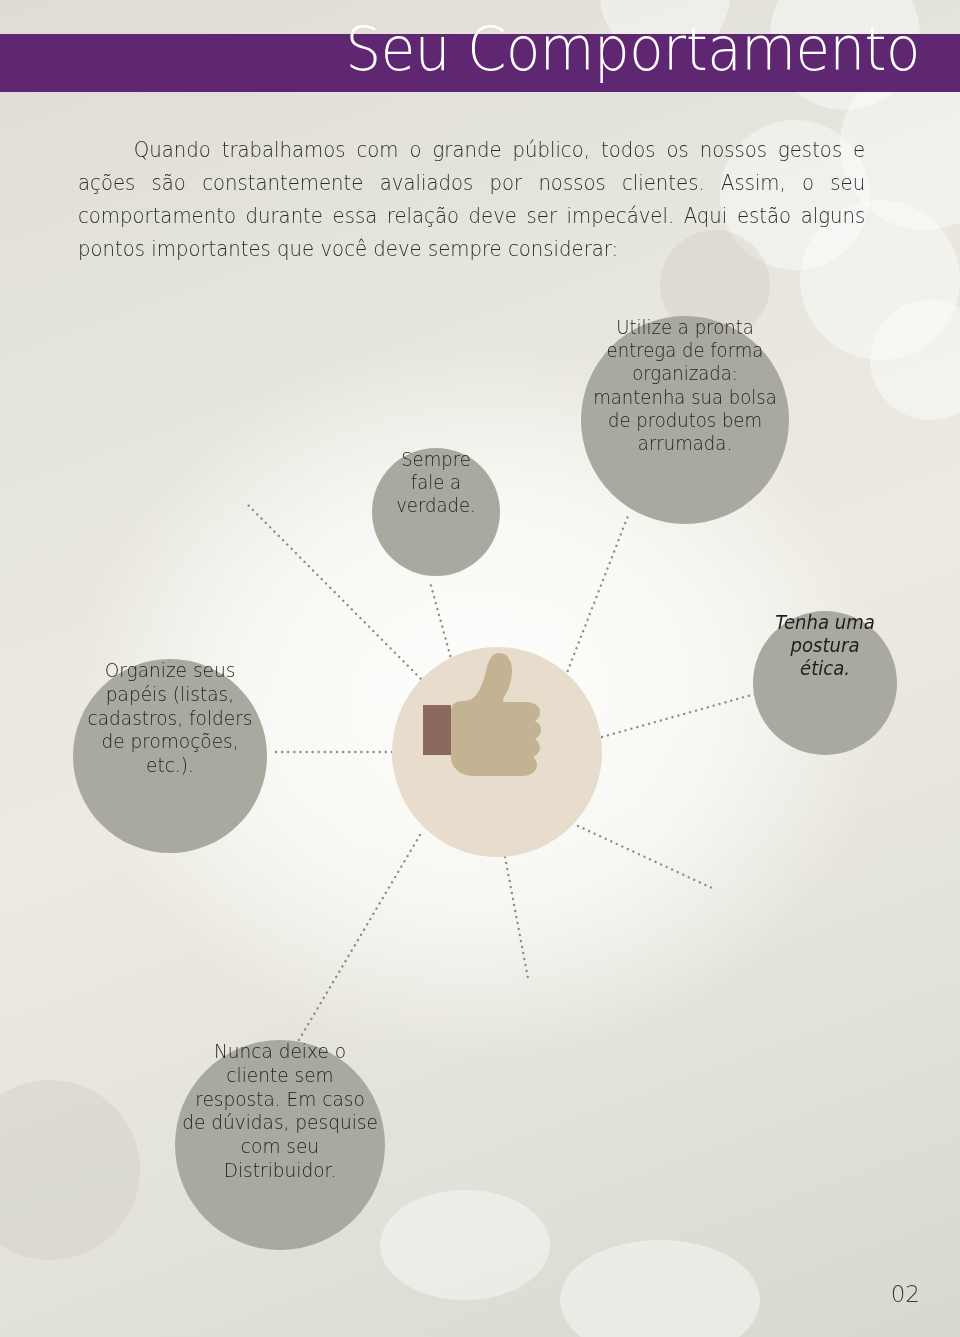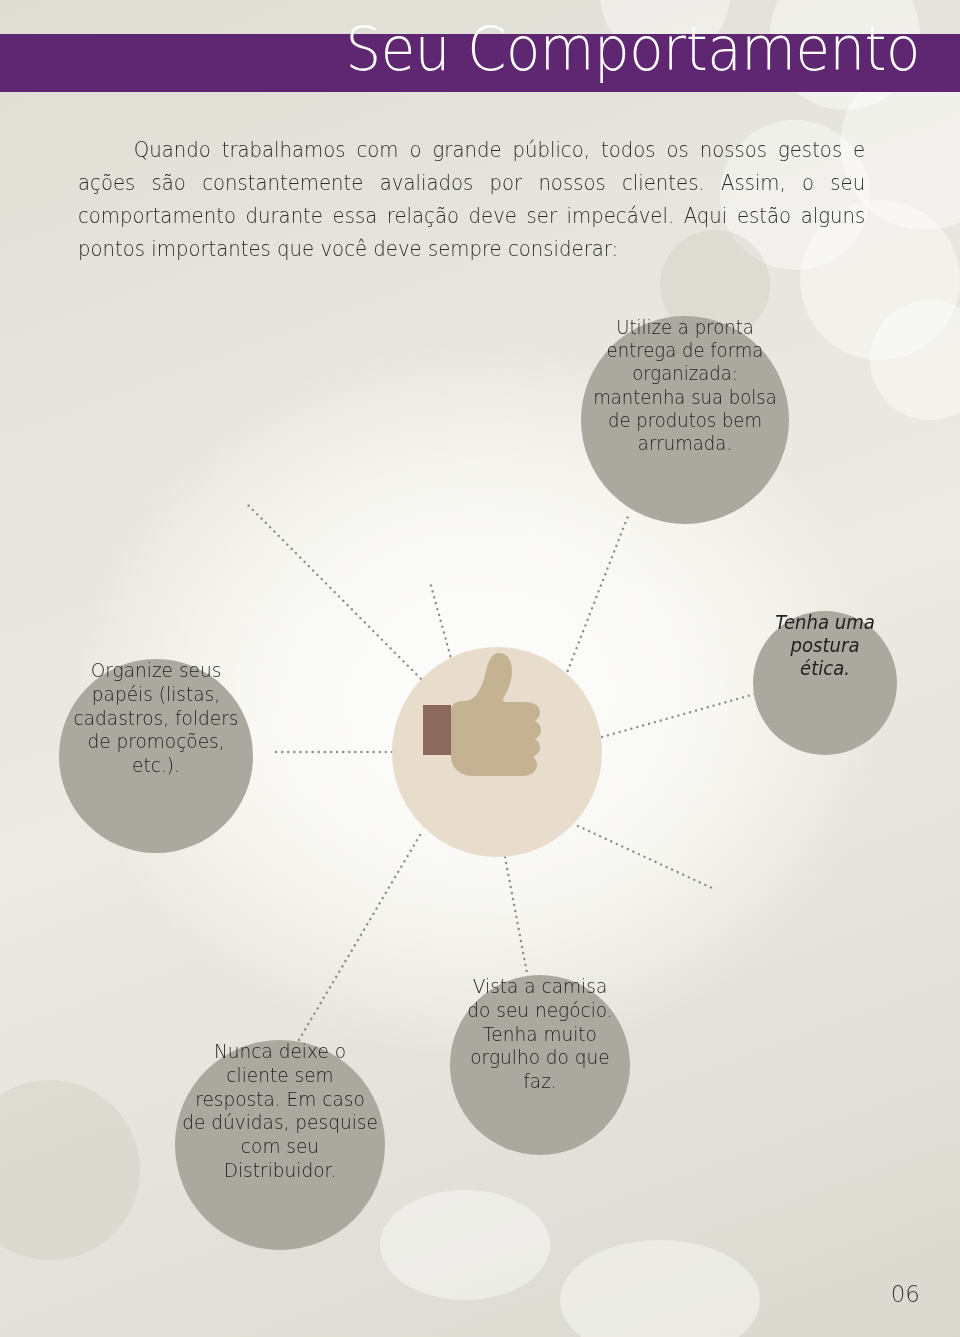--- a/index.html
+++ b/index.html
@@ -175,26 +175,29 @@
 
         <line x1="578" y1="826" x2="712" y2="888"></line>
 
         <line x1="420" y1="835" x2="290" y2="1055"></line>
 
         <line x1="505" y1="857" x2="528" y2="978"></line>
       </g>
     </svg>
 
 
+    <div class="node" style="left:372px; top:448px; width:128px; height:128px; font-size:19px; padding:0 8px;">
+      <span>Sempre fale a verdade.</span>
+    </div>
 
     <div class="node" style="left:581px; top:316px; width:208px; height:208px; font-size:19px; padding:0 4px;">
       <span>Utilize a pronta entrega de forma organizada: mantenha sua bolsa de produtos bem arrumada.</span>
     </div>
 
-    <div class="node" style="left:59px; top:659px; width:194px; height:194px; font-size:19.5px; padding:0 2px;">
+    <div class="node" style="left:73px; top:659px; width:194px; height:194px; font-size:19.5px; padding:0 2px;">
       <span>Organize seus papéis (listas, cadastros, folders de promoções, etc.).</span>
     </div>
 
     <div class="node node-center" style="left:392px; top:647px; width:210px; height:210px;">
       <svg id="thumb-icon" viewBox="0 0 160 150" xmlns="http://www.w3.org/2000/svg">
 
         <rect x="6" y="58" width="28" height="50" fill="#8b6a5d"></rect>
 
         <path fill="#c3b392" d="
           M34,64
@@ -222,21 +225,18 @@
 
     <div class="node" style="left:753px; top:611px; width:144px; height:144px; font-size:19px; padding:0 8px;font-style:italic;">
       <span>Tenha uma postura ética.</span>
     </div>
 
 
     <div class="node" style="left:130px; top:1040px; width:210px; height:210px; font-size:19.5px; padding:0 2px;margin-left:45px;">
       <span>Nunca deixe o cliente sem resposta. Em caso de dúvidas, pesquise com seu Distribuidor.</span>
     </div>
 
-    <div class="node" style="left:450px; top:975px; width:180px; height:180px; font-size:19.5px; padding:0 4px;">
-      <span>Vista a camisa do seu negócio. Tenha muito orgulho do que faz.</span>
-    </div>
 
   </div>
 
-  <div id="page-number">06</div>
+  <div id="page-number">02</div>
 
 </div>
 
 </body></html>

